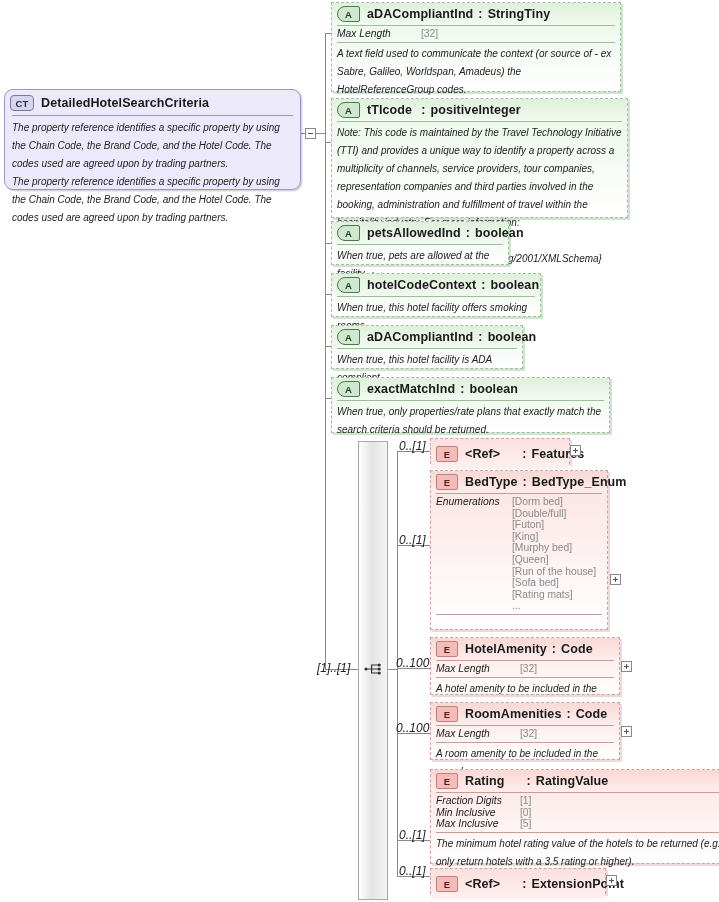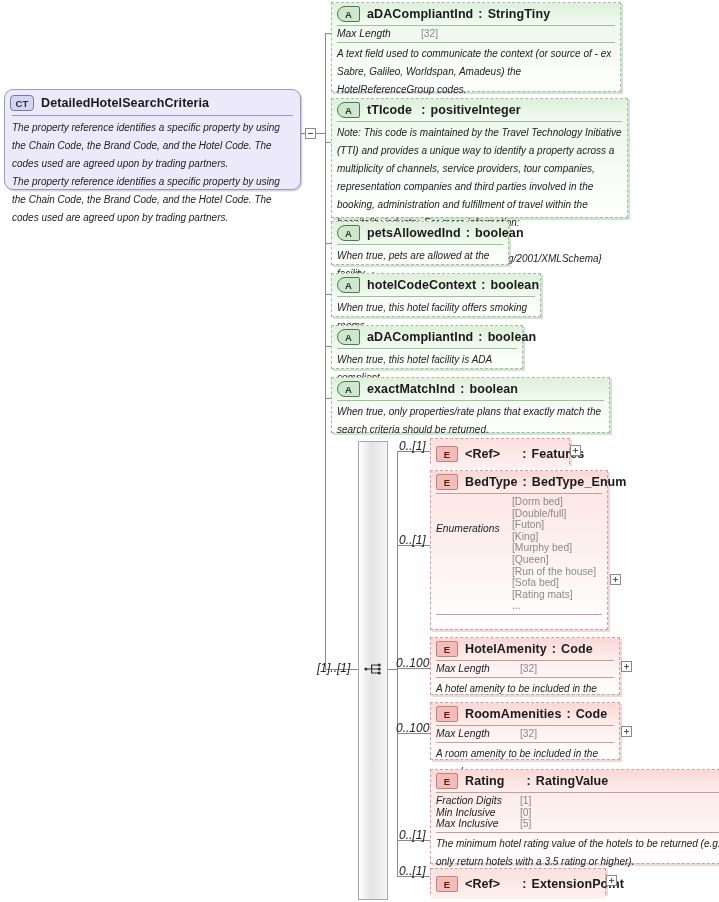--- a/index.html
+++ b/index.html
@@ -272,21 +272,21 @@
   <div class="node elem" style="left:430px;top:470px;width:178px;height:160px;">
     <div class="hdr">
       <span class="badge badge-e">E</span>
       <span class="nm">BedType</span>
       <span style="padding:0 5px;">:</span>
       <span class="ty">BedType_Enum</span>
     </div>
     <div class="sep"></div>
     <div class="facets">
       <div class="frow">
-        <span class="fname" style="width:76px;flex:0 0 76px;margin-top:27px;">Enumerations</span>
+        <span class="fname" style="width:76px;flex:0 0 76px;">Enumerations</span>
         <span class="fvals">
           <div>[Dorm bed]</div>
           <div>[Double/full]</div>
           <div>[Futon]</div>
           <div>[King]</div>
           <div>[Murphy bed]</div>
           <div>[Queen]</div>
           <div>[Run of the house]</div>
           <div>[Sofa bed]</div>
           <div>[Rating mats]</div>

